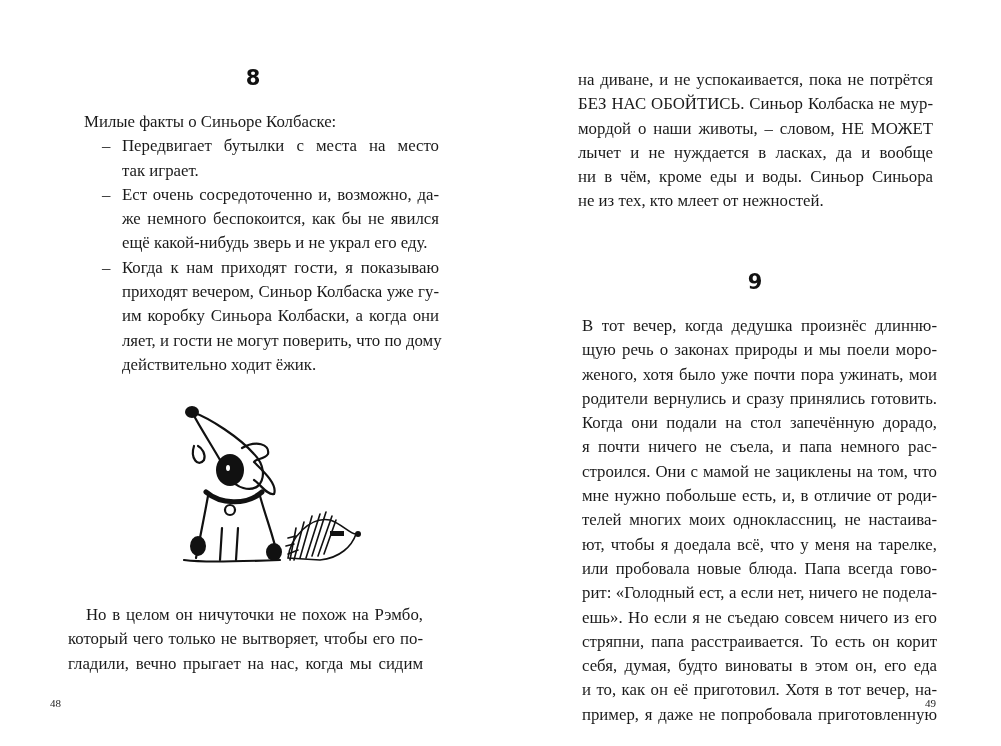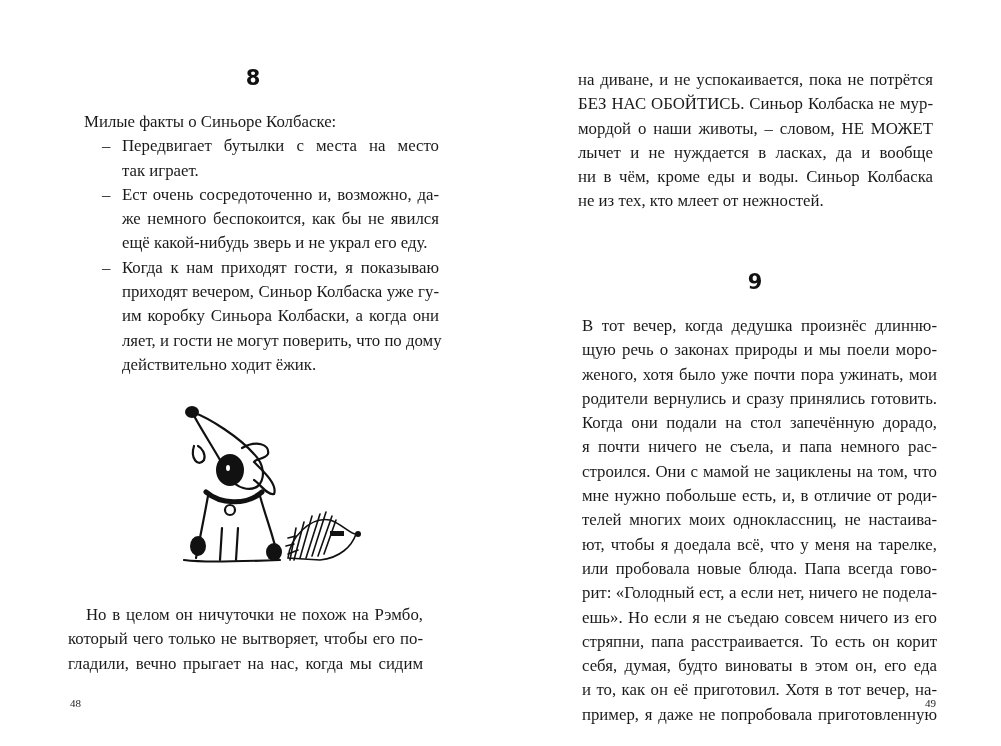--- a/index.html
+++ b/index.html
@@ -84,30 +84,30 @@
       <circle cx="188" cy="146" r="3" fill="#111"></circle>
     </svg>
   </div>
 
   <div class="text-block" style="left:68px; top:603px; width:355px;">
     <span class="line just indent">Но в целом он ничуточки не похож на Рэмбо,</span>
     <span class="line just">который чего только не вытворяет, чтобы его по-</span>
     <span class="line just">гладили, вечно прыгает на нас, когда мы сидим</span>
   </div>
 
-  <div class="folio" style="left:70px;">48</div>
+  <div class="folio" style="left:50px;">48</div>
 </div>
 
 <div class="page page-right">
   <div class="text-block" style="left:78px; top:68px; width:355px;">
     <span class="line just">на диване, и не успокаивается, пока не потрётся</span>
     <span class="line just">БЕЗ НАС ОБОЙТИСЬ. Синьор Колбаска не мур-</span>
     <span class="line just">мордой о наши животы, – словом, НЕ МОЖЕТ</span>
     <span class="line just">лычет и не нуждается в ласках, да и вообще</span>
-    <span class="line just">ни в чём, кроме еды и воды. Синьор Колбаска</span>
+    <span class="line just">ни в чём, кроме еды и воды. Синьор Синьора</span>
     <span class="line">не из тех, кто млеет от нежностей.</span>
   </div>
 
   <div class="chapter-num" style="left:225px; top:270px;">9</div>
 
   <div class="text-block" style="left:82px; top:314px; width:355px;">
     <span class="line just">В тот вечер, когда дедушка произнёс длинню-</span>
     <span class="line just">щую речь о законах природы и мы поели моро-</span>
     <span class="line just">женого, хотя было уже почти пора ужинать, мои</span>
     <span class="line just">родители вернулись и сразу принялись готовить.</span>

